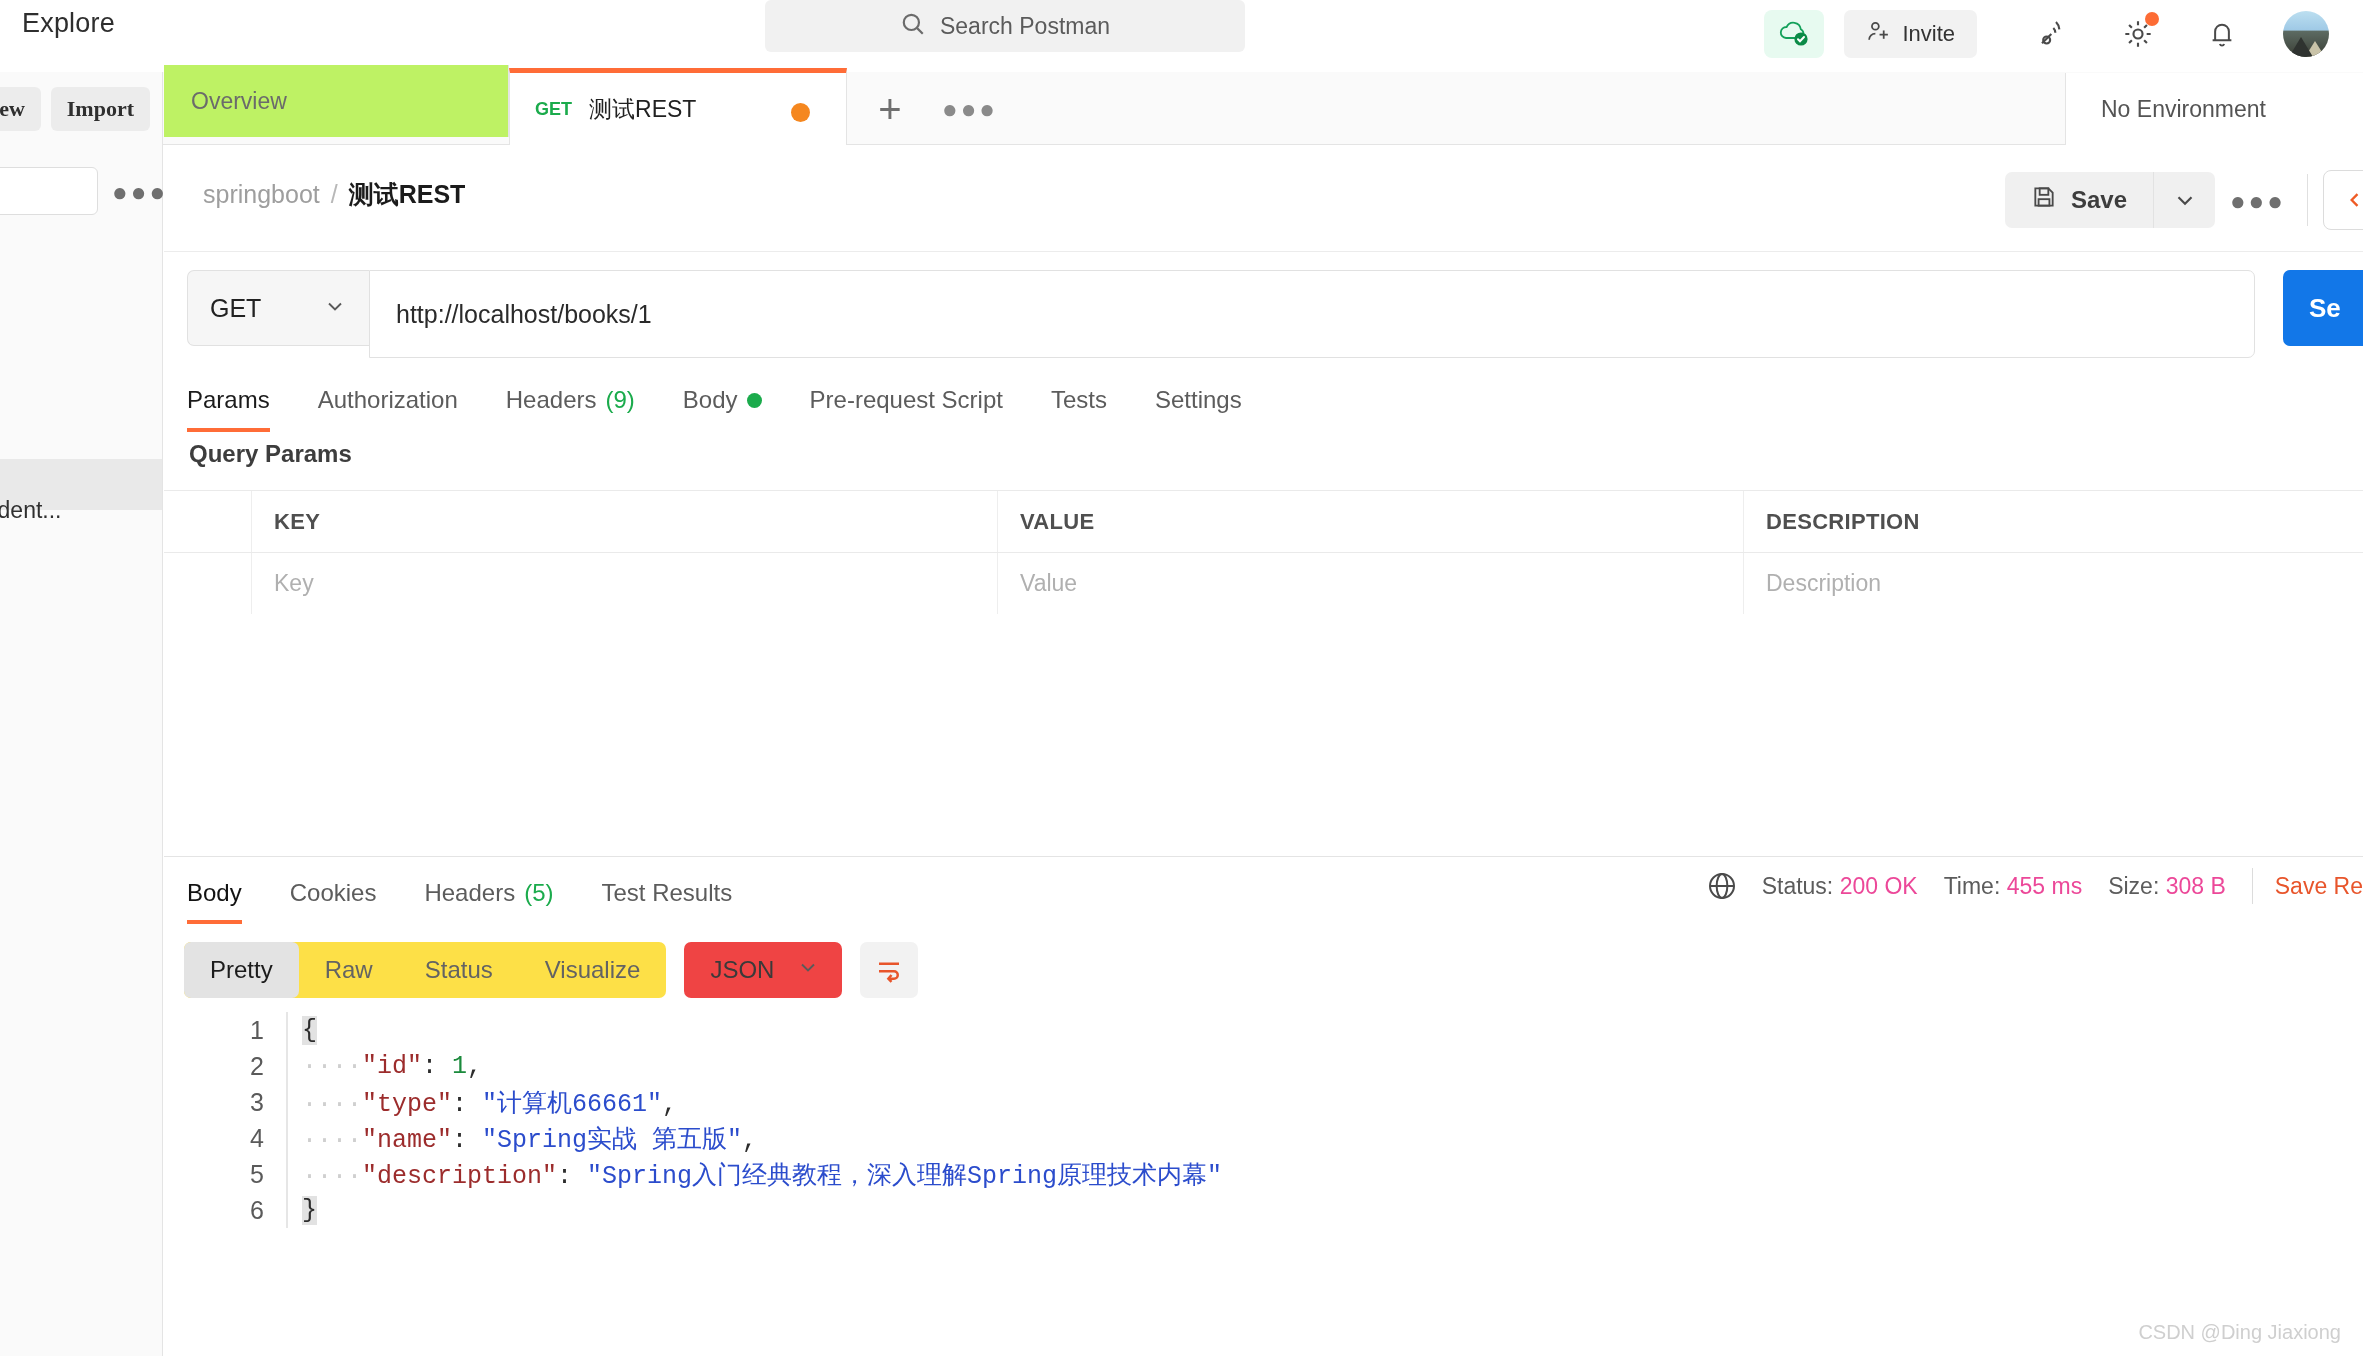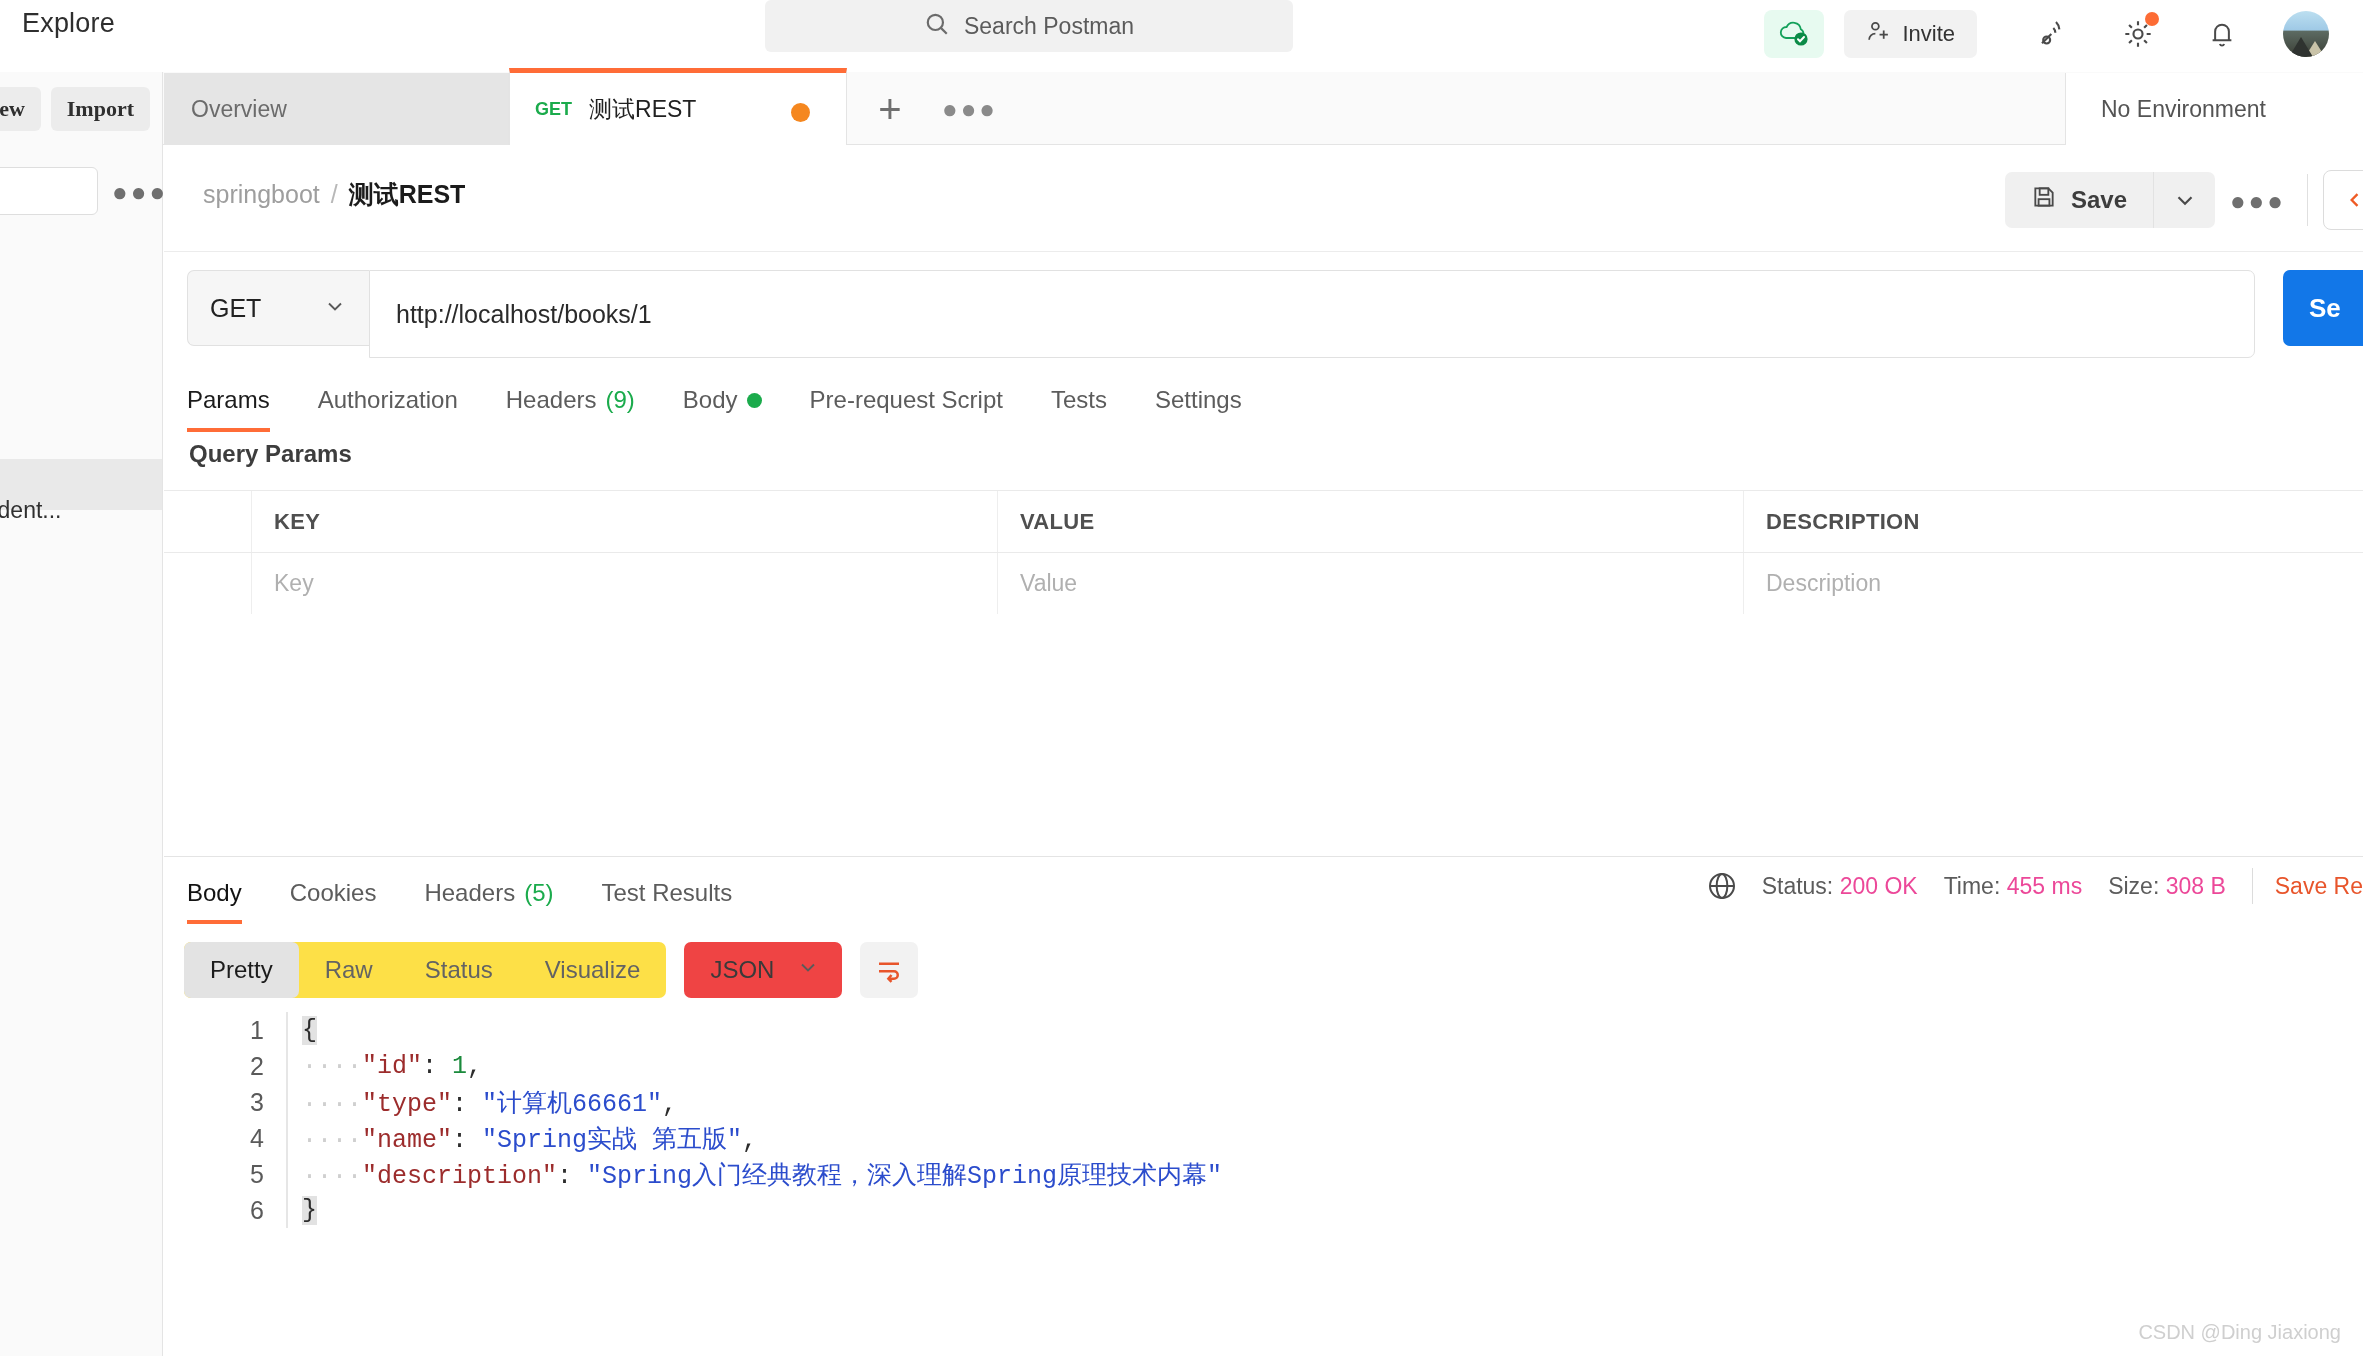--- a/index.html
+++ b/index.html
@@ -14,21 +14,21 @@
   
   .topbar {
     position: absolute; left: 0; top: 0; width: 2363px; height: 72px;
     background: #ffffff; display: flex; align-items: center;
   }
   .explore-label {
     position: absolute; left: 22px; top: 8px;
     font-size: 27px; color: #2e2e2e; letter-spacing: .2px;
   }
   .search-wrap {
-    position: absolute; left: 765px; top: 0px; width: 528px; height: 52px;
+    position: absolute; left: 765px; top: 0px; width: 480px; height: 52px;
     background: #f1f1f1; border-radius: 6px;
     display: flex; align-items: center; justify-content: center; gap: 14px;
   }
   .search-placeholder { font-size: 23px; color: #5b5b5b; }
   .tb-icons {
     position: absolute; right: 30px; top: 0; height: 68px;
     display: flex; align-items: center; gap: 0px;
   }
   .cloud-badge {
     width: 60px; height: 48px; border-radius: 8px; background: #e7faf0;
@@ -59,22 +59,22 @@
   .leftcol-top {
     position: absolute; left: 0; top: 72px; width: 163px; height: 73px;
     background: #fafafa; border-right: 1px solid #e4e4e4;
     display: flex; align-items: center; justify-content: flex-end; gap: 10px; padding-right: 12px; font-family: Liberation Serif, serif;
   }
   .sm-btn {
     height: 44px; padding: 0 16px; border-radius: 6px; background: #ececec;
     display: flex; align-items: center; font-size: 22px; color: #2f2f2f; font-weight: bold;
   }
   .tab-overview {
-    position: absolute; left: 164px; top: 73px; width: 345px; height: 72px;
-    background: #e5e5e5; border-right: 1px solid #e4e4e4;
+    position: absolute; left: 164px; top: 65px; width: 345px; height: 72px;
+    background: #bef264; border-right: 1px solid #e4e4e4;
     display: flex; align-items: center; padding-left: 27px;
     font-size: 23px; color: #6b6b6b; text-align: right;
   }
   .tab-active {
     position: absolute; left: 509px; top: 68px; width: 338px; height: 77px;
     background: #ffffff; border-right: 1px solid #e4e4e4; border-left: 1px solid #e4e4e4;
     border-top: 5px solid #ff6c37;
     display: flex; align-items: center; padding-left: 25px; gap: 17px;
   }
   .tab-method { font-size: 18px; color: #1bab4c; font-weight: bold; }

